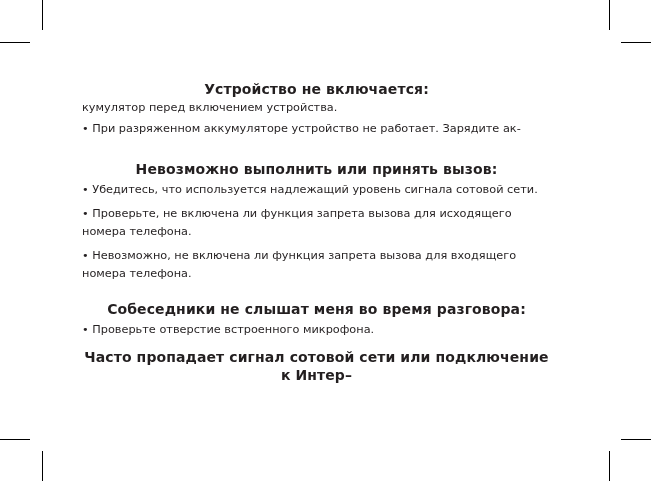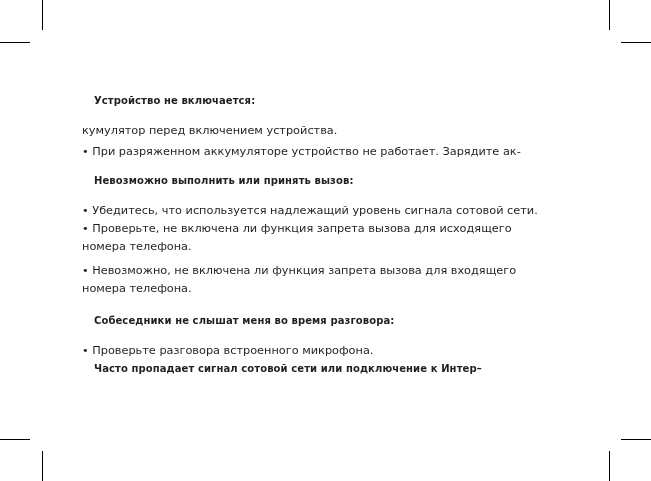--- a/index.html
+++ b/index.html
@@ -2,21 +2,21 @@
 <html><head>
 <meta charset="utf-8">
 <style>
   html, body { margin: 0; padding: 0; background: #ffffff; }
   body { width: 651px; height: 481px; position: relative; overflow: hidden;
          font-family: "DejaVu Sans", "Liberation Sans", sans-serif; color: #231f20; }
   .mark { position: absolute; background: #000; }
   .v { width: 1px; height: 30px; }
   .h { height: 1px; width: 30px; }
   .content { position: absolute; left: 82px; top: 80px; width: 469px; }
-  .heading { font-weight: bold; font-size: 10px; line-height: 18px; margin: 12px; letter-spacing: 0.1px; }
+  .heading { font-weight: bold; font-size: 14px; line-height: 18px; margin: 0; letter-spacing: 0.1px; text-align: center; }
   .bullet { font-size: 11.3px; line-height: 18px; margin: 0; text-align: justify; text-align-last: left; }
   .section { position: absolute; left: 0; width: 469px; }
 </style>
 </head>
 <body>
 
 <div class="mark v" style="left:42px; top:0;"></div>
 <div class="mark h" style="left:0; top:42px;"></div>
 <div class="mark v" style="left:609px; top:0;"></div>
 <div class="mark h" style="left:621px; top:42px;"></div>
@@ -29,28 +29,28 @@
 
   <div class="section" style="top:0;">
     <p class="heading">Устройство не включается:</p>
     <p class="bullet" style="margin-top:1px;">кумулятор перед включением устройства.</p>
     <p class="bullet" style="margin-top:3px;">• При разряженном аккумуляторе устройство не работает. Зарядите ак-</p>
   </div>
 
   <div class="section" style="top:80px;">
     <p class="heading">Невозможно выполнить или принять вызов:</p>
     <p class="bullet" style="margin-top:3px;">• Убедитесь, что используется надлежащий уровень сигнала сотовой сети.</p>
-    <p class="bullet" style="margin-top:0;">• Проверьте, не включена ли функция запрета вызова для исходящего</p>
+    <p class="bullet" style="margin-top:6px;">• Проверьте, не включена ли функция запрета вызова для исходящего</p>
     <p class="bullet">номера телефона.</p>
     <p class="bullet" style="margin-top:6px;">• Невозможно, не включена ли функция запрета вызова для входящего</p>
     <p class="bullet">номера телефона.</p>
   </div>
 
   <div class="section" style="top:220px;">
     <p class="heading">Собеседники не слышат меня во время разговора:</p>
-    <p class="bullet" style="margin-top:3px;">• Проверьте разговора встроенного микрофона.</p>
+    <p class="bullet" style="margin-top:3px;">• Проверьте отверстие встроенного микрофона.</p>
   </div>
 
   <div class="section" style="top:268px;">
     <p class="heading">Часто пропадает сигнал сотовой сети или подключение к Интер–</p>
   </div>
 
 </div>
 
 </body></html>

